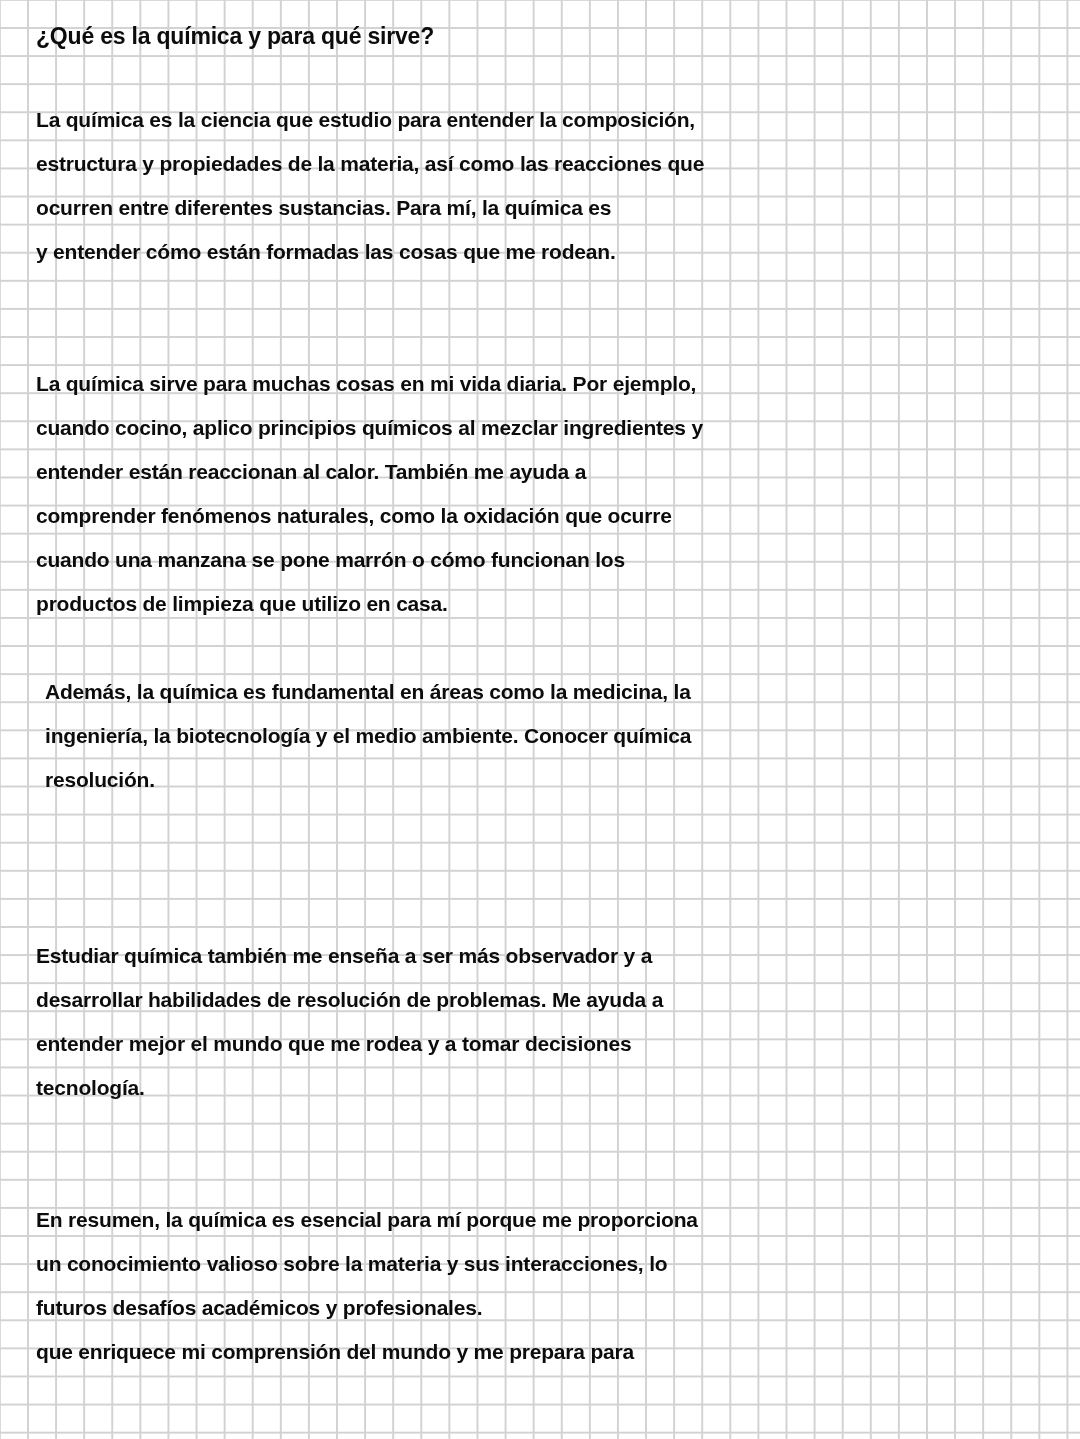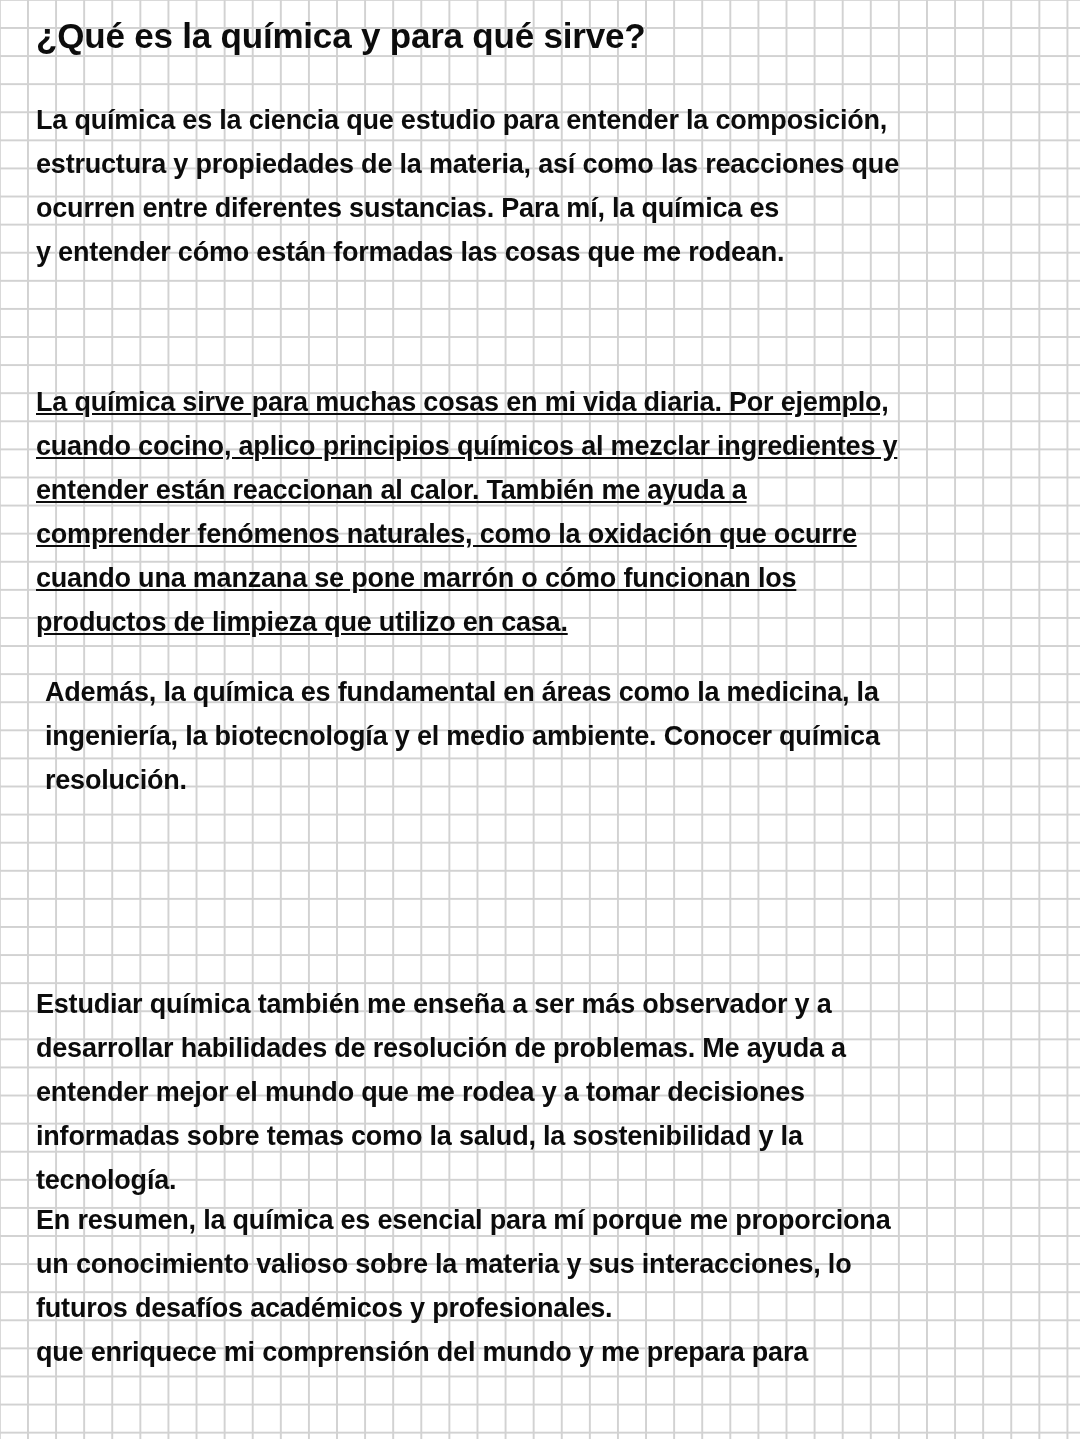--- a/index.html
+++ b/index.html
@@ -23,74 +23,73 @@
     .page {
       position: absolute;
       left: 36px;
       top: 0;
       width: 1030px;
     }
     .title {
       position: absolute;
       left: 0;
       top: 14px;
-      font-size: 35px;
+      font-size: 23px;
       font-weight: bold;
       line-height: 44px;
       white-space: nowrap;
       letter-spacing: -0.2px;
     }
     .para {
       position: absolute;
       left: 0;
       margin: 0;
     }
     .line {
       display: block;
-      font-size: 27px;
+      font-size: 21px;
       font-weight: bold;
       line-height: 44px;
       height: 44px;
       white-space: nowrap;
       letter-spacing: -0.2px;
     }
   </style>
 </head>
 <body>
 
 <div class="page">
   <div class="title">¿Qué es la química y para qué sirve?</div>
 
   <div class="para" style="top:98px;">
     <span class="line">La química es la ciencia que estudio para entender la composición,</span>
     <span class="line">estructura y propiedades de la materia, así como las reacciones que</span>
     <span class="line">ocurren entre diferentes sustancias. Para mí, la química es</span>
     <span class="line">y entender cómo están formadas las cosas que me rodean.</span>
   </div>
 
-  <div class="para" style="top:380px;text-decoration:underline;">
+  <div class="para" style="top:362px;">
     <span class="line">La química sirve para muchas cosas en mi vida diaria. Por ejemplo,</span>
     <span class="line">cuando cocino, aplico principios químicos al mezclar ingredientes y</span>
     <span class="line">entender están reaccionan al calor. También me ayuda a</span>
     <span class="line">comprender fenómenos naturales, como la oxidación que ocurre</span>
     <span class="line">cuando una manzana se pone marrón o cómo funcionan los</span>
     <span class="line">productos de limpieza que utilizo en casa.</span>
   </div>
 
   <div class="para" style="top:670px;margin-left:9px;">
     <span class="line">Además, la química es fundamental en áreas como la medicina, la</span>
     <span class="line">ingeniería, la biotecnología y el medio ambiente. Conocer química</span>
     <span class="line">resolución.</span>
   </div>
 
-  <div class="para" style="top:982px;">
+  <div class="para" style="top:934px;">
     <span class="line">Estudiar química también me enseña a ser más observador y a</span>
     <span class="line">desarrollar habilidades de resolución de problemas. Me ayuda a</span>
     <span class="line">entender mejor el mundo que me rodea y a tomar decisiones</span>
-    <span class="line">informadas sobre temas como la salud, la sostenibilidad y la</span>
     <span class="line">tecnología.</span>
   </div>
 
   <div class="para" style="top:1198px;">
     <span class="line">En resumen, la química es esencial para mí porque me proporciona</span>
     <span class="line">un conocimiento valioso sobre la materia y sus interacciones, lo</span>
     <span class="line">futuros desafíos académicos y profesionales.</span>
     <span class="line">que enriquece mi comprensión del mundo y me prepara para</span>
   </div>
 </div>

